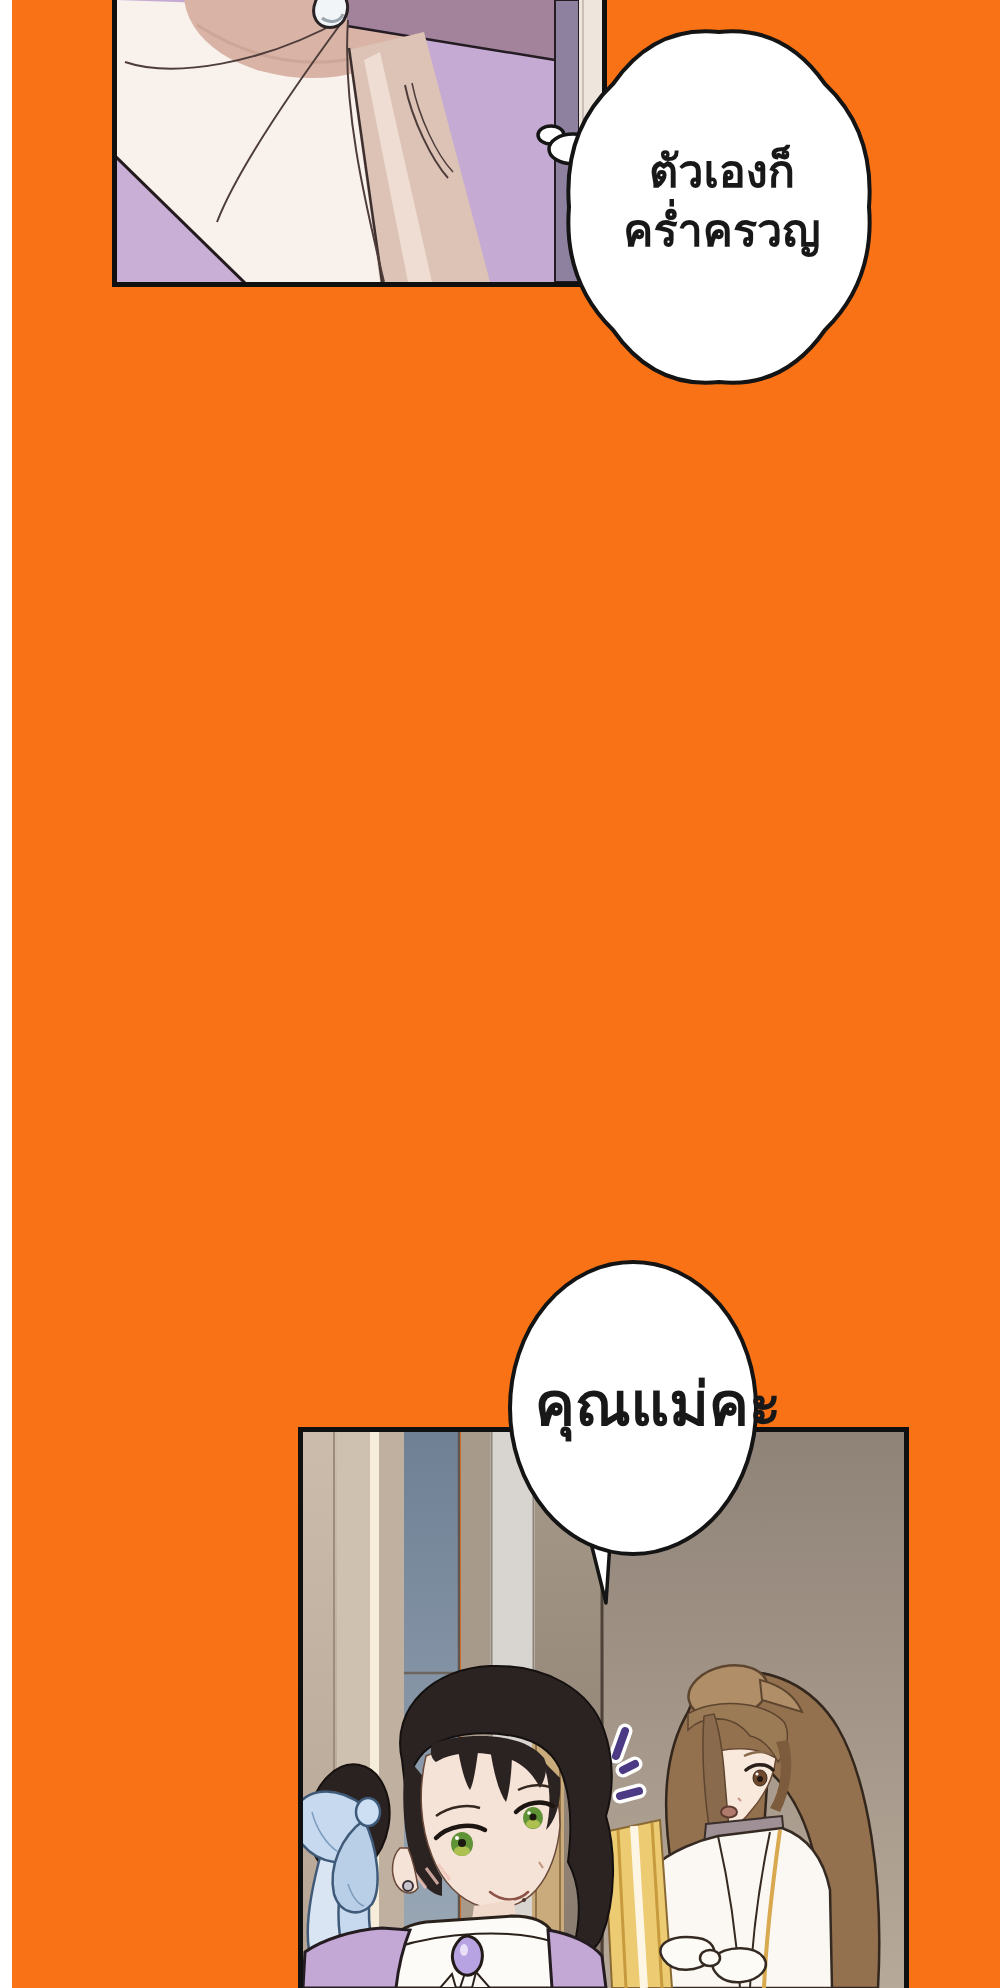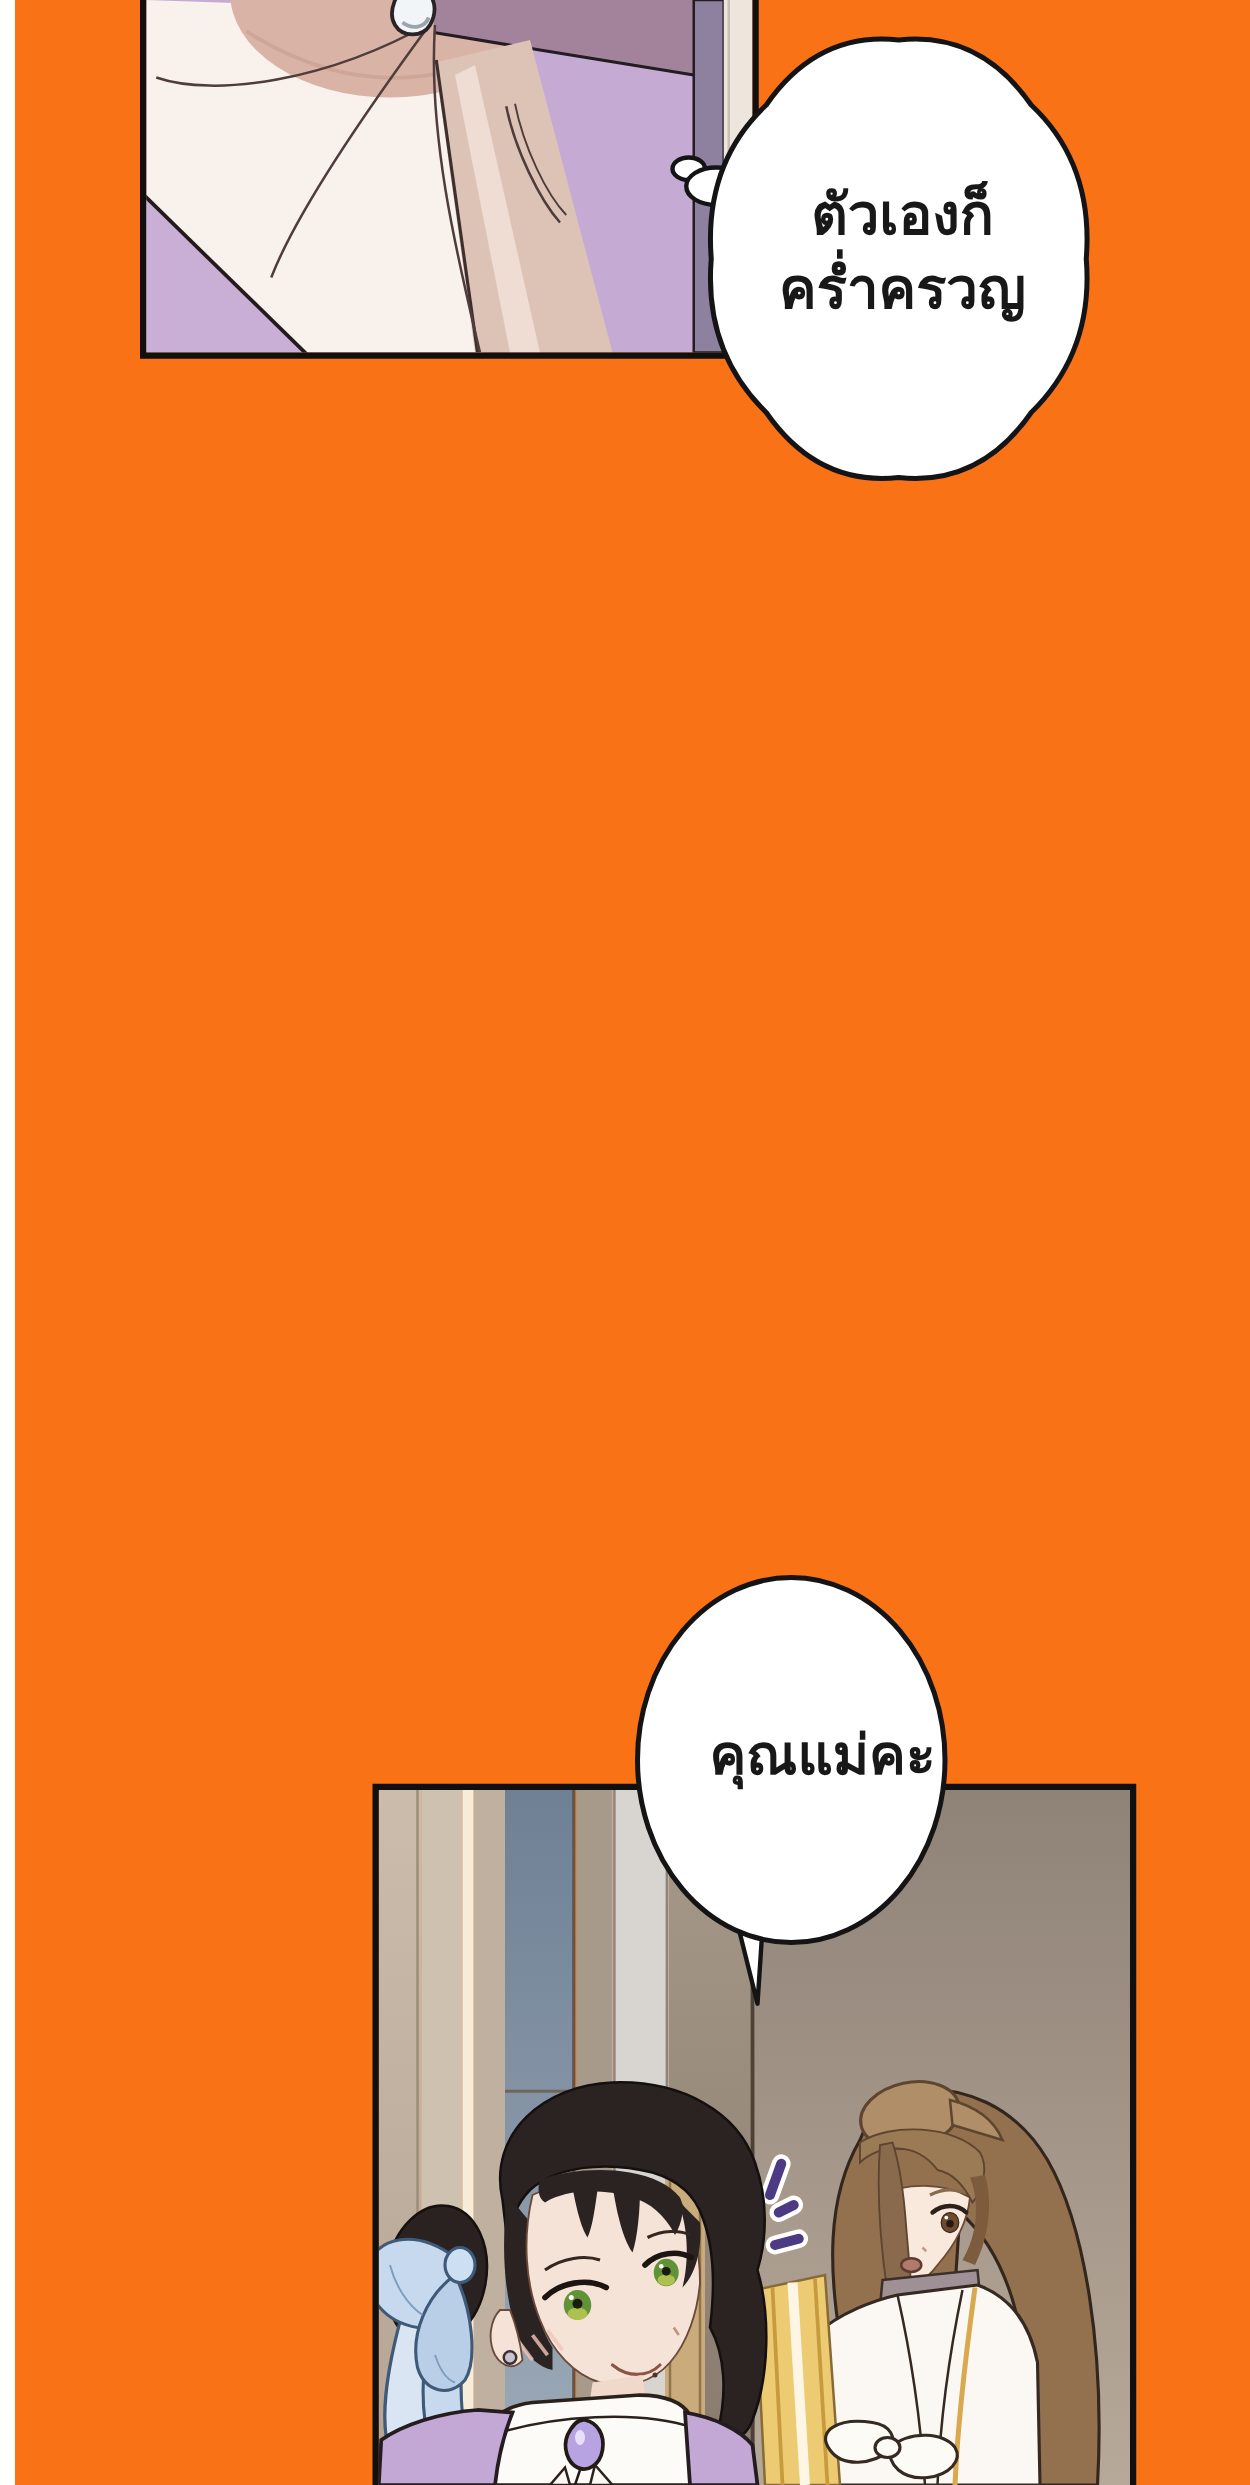--- a/index.html
+++ b/index.html
@@ -18,21 +18,21 @@
     text-align:center;
     font-weight:600;
     pointer-events:none;
   }
   .thought-text{
     left:545px;top:142px;width:330px;
     font-size:45px;line-height:59px;
   }
   .speech-text{
     left:496px;top:1378px;width:300px;
-    font-size:44px;line-height:54px;
+    font-size:60px;line-height:54px;
   }
 </style>
 </head>
 <body>
 
 <div class="page">
 
 <svg class="art" viewBox="0 0 1000 1988">
   <defs>
     <clipPath id="clip-p1">

